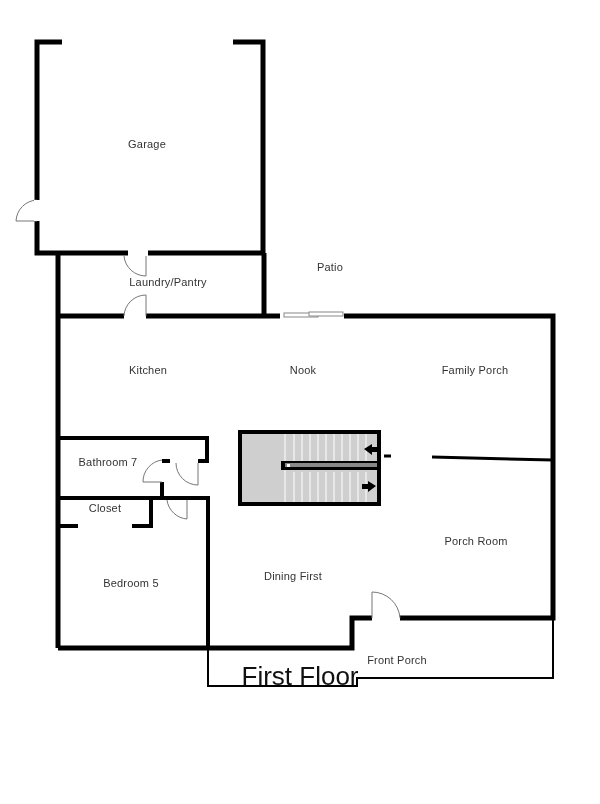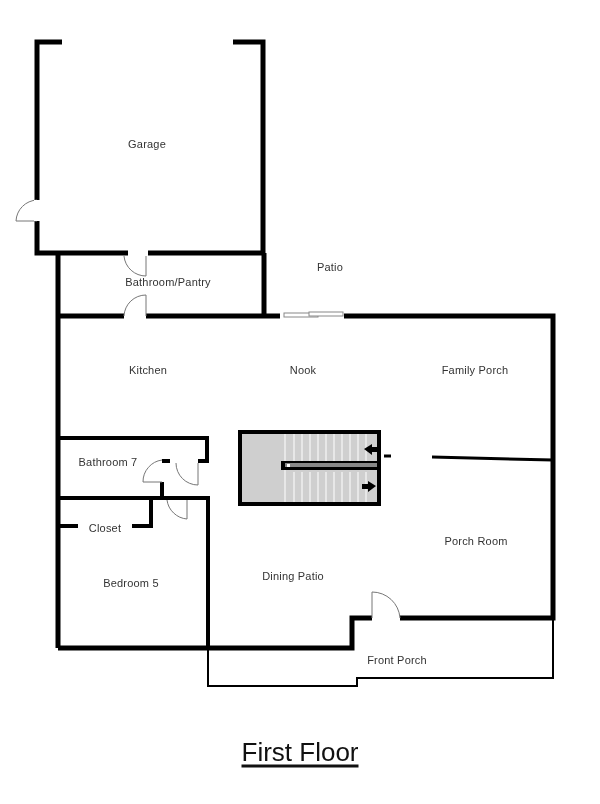--- a/index.html
+++ b/index.html
@@ -1,22 +1,22 @@
 <!DOCTYPE html>
 <html><head>
   <meta charset="utf-8">
   <style>
     html, body { margin: 0; padding: 0; background: #ffffff; }
     body { width: 600px; height: 804px; position: relative; overflow: hidden;
            font-family: "Liberation Sans", "DejaVu Sans", sans-serif; }
     svg { position: absolute; left: 0; top: 0; }
     .label { position: absolute; font-size: 11px; color: #333333; white-space: nowrap;
              transform: translate(-50%, -50%); letter-spacing: 0.2px; }
-    .title { position: absolute; left: 300px; top: 752px; transform: translate(-50%, -50%);
-             font-size: 26px; color: #111111; text-decoration: underline;
+    .title { position: absolute; left: 300px; top: 676px; transform: translate(-50%, -50%);
+             font-size: 26px; color: #111111; 
              text-decoration-thickness: 3px; text-underline-offset: 4px; white-space: nowrap; }
   </style>
 </head>
 <body>
 
 <svg width="600" height="804" viewBox="0 0 600 804">
 
   <g stroke="#000" stroke-width="5" fill="none">
     <polyline points="62,42 37,42 37,253 128,253"></polyline>
     <polyline points="233,42 263,42 263,253 148,253"></polyline>
@@ -100,24 +100,24 @@
     <rect x="281" y="461" width="96" height="9" fill="#000"></rect>
     <rect x="285" y="463" width="92" height="4" fill="#888"></rect>
     <rect x="287" y="464" width="3" height="3" fill="#fff"></rect>
     <polygon points="364,449 372,444 372,447 378,447 378,452 372,452 372,455" fill="#000"></polygon>
     <polygon points="376,486 368,481 368,484 362,484 362,489 368,489 368,492" fill="#000"></polygon>
   </g>
 </svg>
 
 <div class="label" style="left:147px;top:144px">Garage</div>
 <div class="label" style="left:330px;top:267px">Patio</div>
-<div class="label" style="left:168px;top:282px">Bathroom/Pantry</div>
+<div class="label" style="left:168px;top:282px">Laundry/Pantry</div>
 <div class="label" style="left:148px;top:370px">Kitchen</div>
 <div class="label" style="left:303px;top:370px">Nook</div>
 <div class="label" style="left:475px;top:370px">Family Porch</div>
 <div class="label" style="left:108px;top:462px">Bathroom 7</div>
-<div class="label" style="left:105px;top:528px">Closet</div>
+<div class="label" style="left:105px;top:508px">Closet</div>
 <div class="label" style="left:131px;top:583px">Bedroom 5</div>
-<div class="label" style="left:293px;top:576px">Dining Patio</div>
+<div class="label" style="left:293px;top:576px">Dining First</div>
 <div class="label" style="left:476px;top:541px">Porch Room</div>
 <div class="label" style="left:397px;top:660px">Front Porch</div>
 
 <div class="title">First Floor</div>
 
 </body></html>

